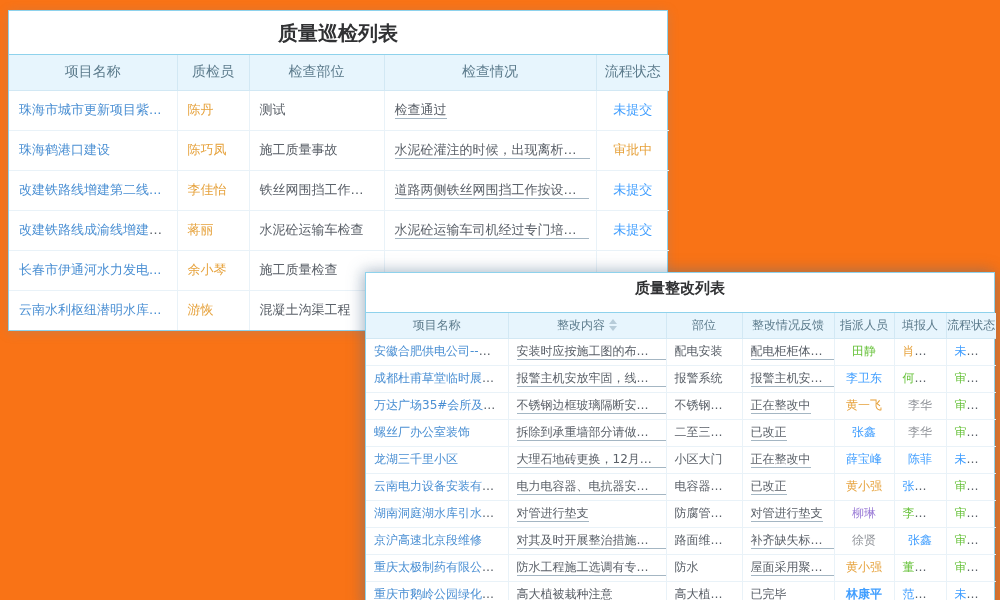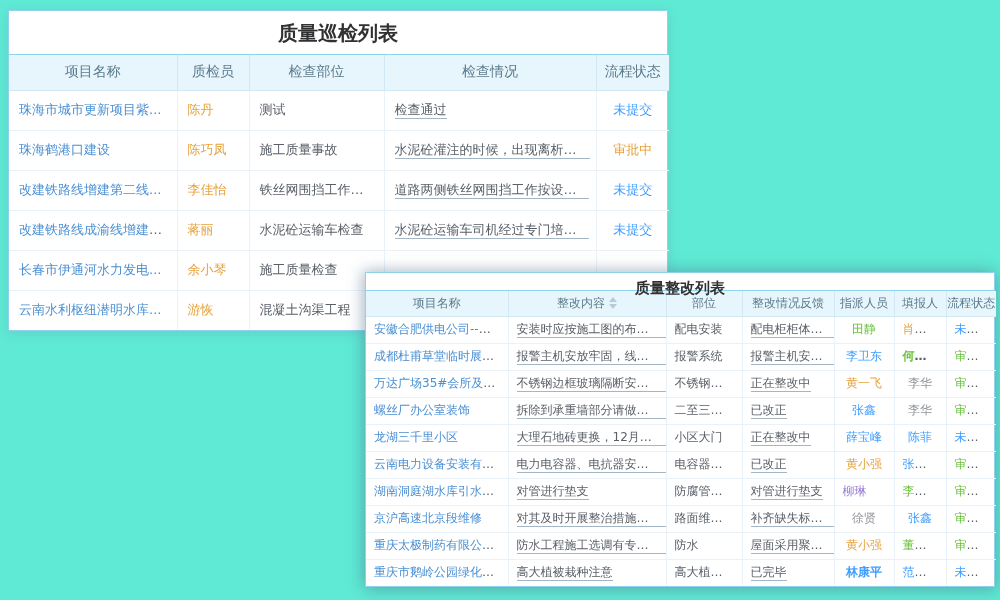--- a/index.html
+++ b/index.html
@@ -1,29 +1,29 @@
 <!DOCTYPE html>
 <html><head>
 <meta charset="utf-8">
 <style>
   * { margin:0; padding:0; box-sizing:border-box; }
   html,body { width:1000px; height:600px; background:#ffffff; overflow:hidden;
               font-family:"DejaVu Sans","Liberation Sans",sans-serif; }
-  .page { position:relative; width:1000px; height:600px; background:#5eead4; }
+  .page { position:relative; width:1000px; height:600px; background:#f97316; }
 
   .card { position:absolute; background:#fff; border:1px solid #8ed2ec; }
   .card1 { left:8px;  top:10px;  width:660px; z-index:1;
            box-shadow:0 2px 10px rgba(110,145,175,.28); }
   .card2 { left:365px; top:272px; width:630px; z-index:2;
            box-shadow:-3px -2px 14px rgba(80,110,140,.35), 3px 4px 14px rgba(80,110,140,.30); }
 
   .card-title { text-align:center; font-weight:bold; color:#303133; background:#fff;
                 border-bottom:1px solid #8ed2ec; }
   .card1 .card-title { height:44px; line-height:44px; font-size:20px; }
-  .card2 .card-title { height:18px; line-height:30px; font-size:15px; }
+  .card2 .card-title { height:40px; line-height:30px; font-size:15px; }
 
   table { width:100%; border-collapse:collapse; table-layout:fixed; }
   th { background:#e7f5fd; color:#5c7b8c; font-weight:normal; text-align:center;
        border-right:1px solid #d2e8f4; border-bottom:1px solid #d2e8f4;
        overflow:hidden; white-space:nowrap; }
   td { color:#5a6068; border-right:1px solid #e9f2f8; border-bottom:1px solid #e9f2f8;
        overflow:hidden; white-space:nowrap; text-overflow:ellipsis; padding:0 8px; }
   th:last-child, td:last-child { border-right:none; }
   tbody tr:last-child td { border-bottom:none; }
 
@@ -148,21 +148,21 @@
             <td style="text-align: center;"><span style="color: rgb(103, 194, 58);">田静</span></td>
             <td style="text-align: center;"><span style="color: rgb(230, 162, 60);">肖亚军</span></td>
             <td style="text-align: center;"><span style="color: rgb(64, 158, 255);">未提交</span></td>
           </tr>
           <tr>
             <td style="text-align: left;"><span class="cell-link">成都杜甫草堂临时展厅独立展...</span></td>
             <td style="text-align: left;"><span class="u">报警主机安放牢固，线缆连接...</span></td>
             <td style="text-align: left;"><span>报警系统</span></td>
             <td style="text-align: left;"><span class="u">报警主机安放...</span></td>
             <td style="text-align: center;"><span style="color: rgb(64, 158, 255);">李卫东</span></td>
-            <td style="text-align: left; font-weight: bold;"><span style="color: rgb(103, 194, 58);">何芷妍</span></td>
+            <td style="text-align: left;"><span style="color: rgb(103, 194, 58);">何芷妍</span></td>
             <td style="text-align: center;"><span style="color: rgb(103, 194, 58);">审批通过</span></td>
           </tr>
           <tr>
             <td style="text-align: left;"><span class="cell-link">万达广场35#会所及咖啡厅空...</span></td>
             <td style="text-align: left;"><span class="u">不锈钢边框玻璃隔断安装不平...</span></td>
             <td style="text-align: left;"><span>不锈钢安装...</span></td>
             <td style="text-align: left;"><span class="u">正在整改中</span></td>
             <td style="text-align: center;"><span style="color: rgb(230, 162, 60);">黄一飞</span></td>
             <td style="text-align: center;"><span style="color: rgb(144, 147, 153);">李华</span></td>
             <td style="text-align: center;"><span style="color: rgb(103, 194, 58);">审批通过</span></td>
@@ -192,21 +192,21 @@
             <td style="text-align: left;"><span class="u">已改正</span></td>
             <td style="text-align: center;"><span style="color: rgb(230, 162, 60);">黄小强</span></td>
             <td style="text-align: center;"><span style="color: rgb(64, 158, 255);">张小东</span></td>
             <td style="text-align: center;"><span style="color: rgb(103, 194, 58);">审批通过</span></td>
           </tr>
           <tr>
             <td style="text-align: left;"><span class="cell-link">湖南洞庭湖水库引水工程施工标</span></td>
             <td style="text-align: left;"><span class="u">对管进行垫支</span></td>
             <td style="text-align: left;"><span>防腐管运输...</span></td>
             <td style="text-align: left;"><span class="u">对管进行垫支</span></td>
-            <td style="text-align: left;"><span style="color: rgb(154, 123, 214);">柳琳</span></td>
+            <td style="text-align: center;"><span style="color: rgb(154, 123, 214);">柳琳</span></td>
             <td style="text-align: center;"><span style="color: rgb(103, 194, 58);">李若若</span></td>
             <td style="text-align: center;"><span style="color: rgb(103, 194, 58);">审批通过</span></td>
           </tr>
           <tr>
             <td style="text-align: left;"><span class="cell-link">京沪高速北京段维修</span></td>
             <td style="text-align: left;"><span class="u">对其及时开展整治措施，桥头...</span></td>
             <td style="text-align: left;"><span>路面维修检...</span></td>
             <td style="text-align: left;"><span class="u">补齐缺失标志...</span></td>
             <td style="text-align: center;"><span style="color: rgb(144, 147, 153);">徐贤</span></td>
             <td style="text-align: center;"><span style="color: rgb(64, 158, 255);">张鑫</span></td>

